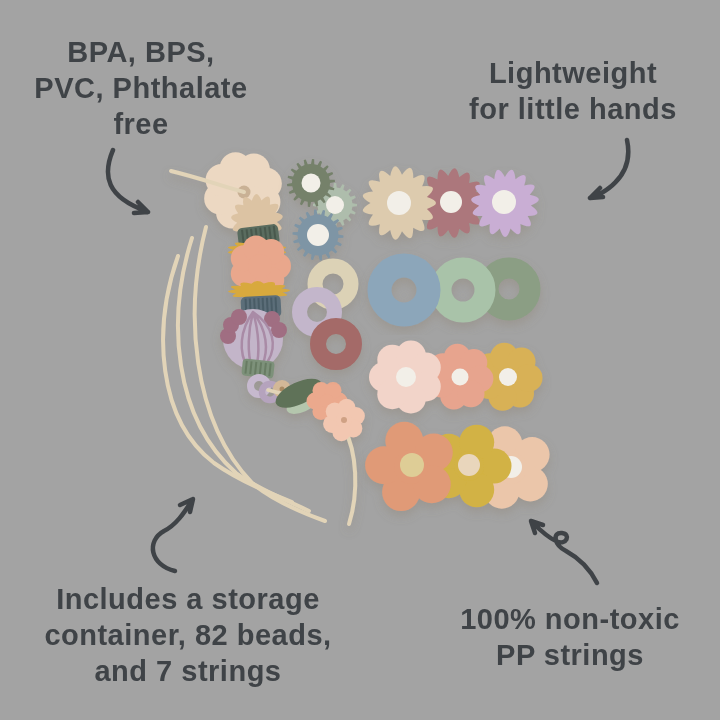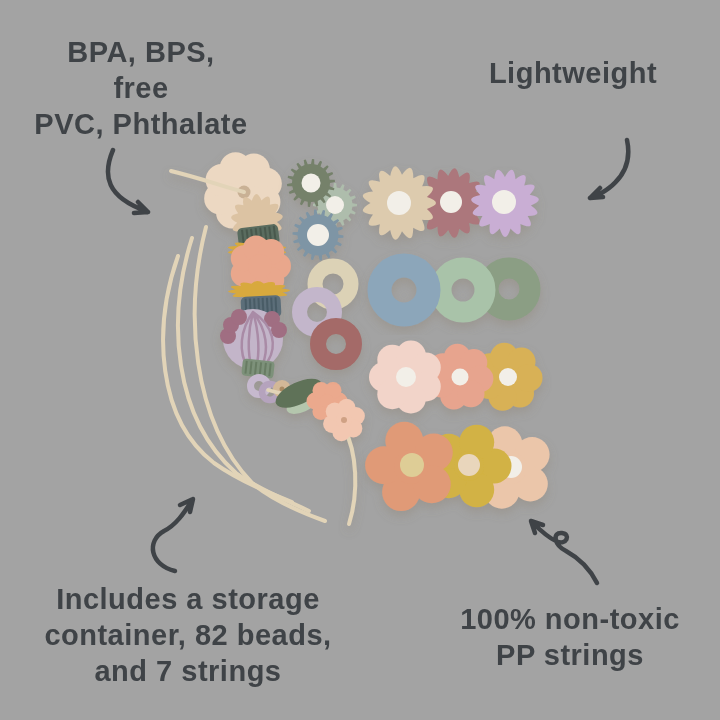--- a/index.html
+++ b/index.html
@@ -240,25 +240,26 @@
     <g fill="none" stroke-width="4.5" stroke-linecap="round" stroke-linejoin="round" stroke="#3f4347">
       <path d="M113,150 C102,176 107,197 146,211 M148,212 L134,213 M148,212 L138,202"></path>
       <path d="M627,140 C633,168 618,186 592,198 M590,198 L600,188 M590,198 L603,197"></path>
       <path d="M175,571 C150,565 146,541 164,531 C176,525 184,513 191,502 M193,499 L180,505 M193,499 L190,512"></path>
       <path d="M597,583 C589,567 577,557 566,551 C554,545 552,532 562,533 C571,534 567,546 556,541 C549,538 540,530 533,523 M531,521 L543,525 M531,521 L535,533"></path>
     </g>
   </svg>
 
   <div class="label tl">
     <div>BPA, BPS,</div>
+    <div>PVC, Phthalate</div>
     <div>free</div>
-    <div>PVC, Phthalate</div>
   </div>
   <div class="label tr">
     <div>Lightweight</div>
+    <div>for little hands</div>
   </div>
   <div class="label bl">
     <div>Includes a storage</div>
     <div>container, 82 beads,</div>
     <div>and 7 strings</div>
   </div>
   <div class="label br">
     <div>100% non-toxic</div>
     <div>PP strings</div>
   </div>

